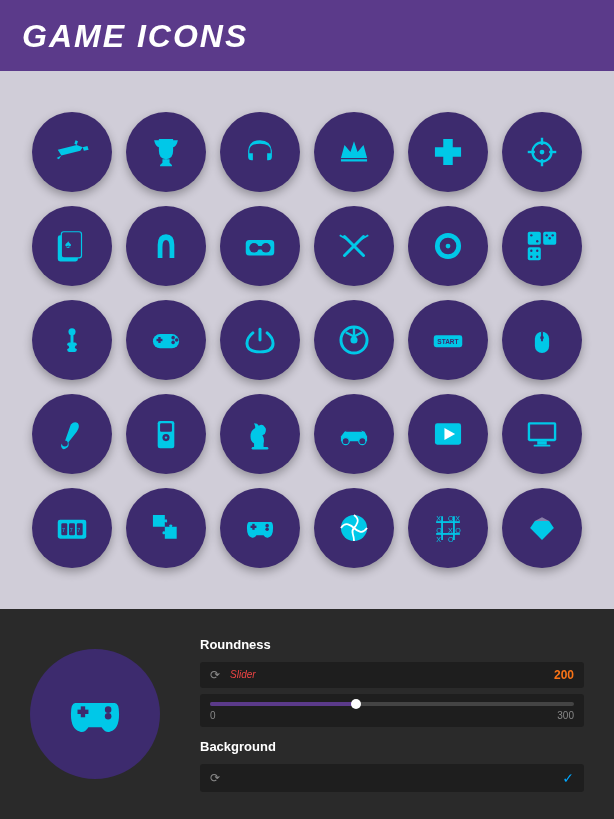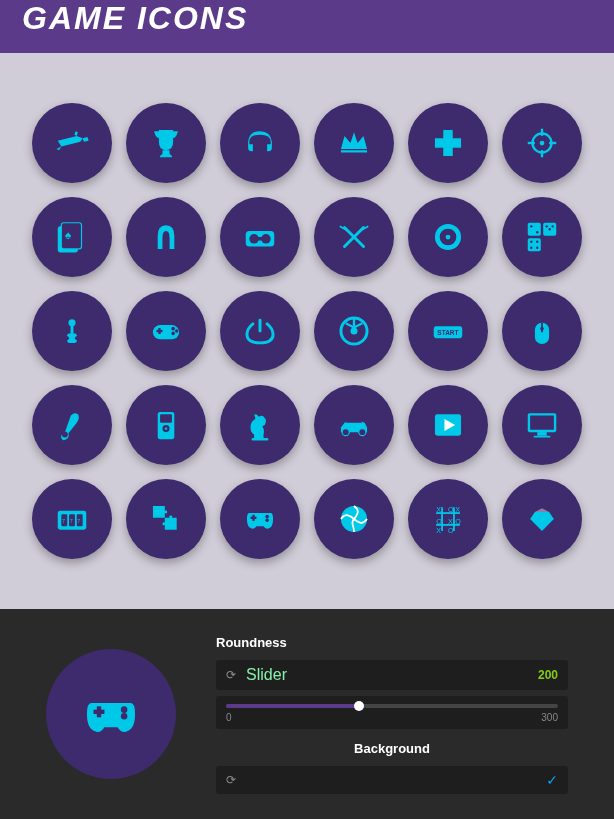--- a/index.html
+++ b/index.html
@@ -14,21 +14,21 @@
     .main-container {
       width: 614px;
       height: 819px;
       display: flex;
       flex-direction: column;
     }
 
     
     .header {
       background: #5b3a8a;
-      padding: 0 22px 16px 22px;
+      padding: 18px 22px 16px 22px;
       flex-shrink: 0;
     }
     .header-title {
       color: #ffffff;
       font-size: 32px;
       font-weight: 900;
       letter-spacing: 2px;
       text-transform: uppercase;
       font-style: italic;
     }
@@ -69,21 +69,21 @@
       fill: #00c8e8;
     }
 
     
     .bottom-panel {
       background: #2a2a2a;
       height: 210px;
       display: flex;
       flex-direction: row;
       align-items: center;
-      padding: 20px 46px;
+      padding: 20px 30px;
       gap: 40px;
       flex-shrink: 0;
     }
 
     .preview-circle {
       width: 130px;
       height: 130px;
       border-radius: 50%;
       background: #3d2b6e;
       display: flex;
@@ -120,27 +120,28 @@
       border-radius: 3px;
     }
 
     .control-icon {
       color: #888;
       font-size: 12px;
       flex-shrink: 0;
     }
 
     .control-label {
-      color: #86efac;
-      font-size: 16px;
+      color: #ef4444;
+      font-size: 10px;
       flex: 1;
+      font-style: italic;
     }
 
     .control-value {
-      color: #84cc16;
+      color: #f97316;
       font-size: 12px;
       font-weight: bold;
       min-width: 30px;
       text-align: right;
     }
 
     .slider-container {
       width: 100%;
       background: #1e1e1e;
       padding: 4px 10px 6px 10px;
@@ -473,21 +474,21 @@
         <div class="slider-track">
           <div class="slider-fill"></div>
           <div class="slider-thumb"></div>
         </div>
         <div class="slider-labels">
           <span>0</span>
           <span>300</span>
         </div>
       </div>
 
-      <div class="control-section-title" style="margin-top:6px;text-align:center;">Background</div>
+      <div class="control-section-title" style="margin-top:6px;">Background</div>
 
       <div class="checkbox-row">
         <span class="control-icon">⟳</span>
         <span class="checkbox-check">✓</span>
       </div>
     </div>
   </div>
 
 </div>
 

